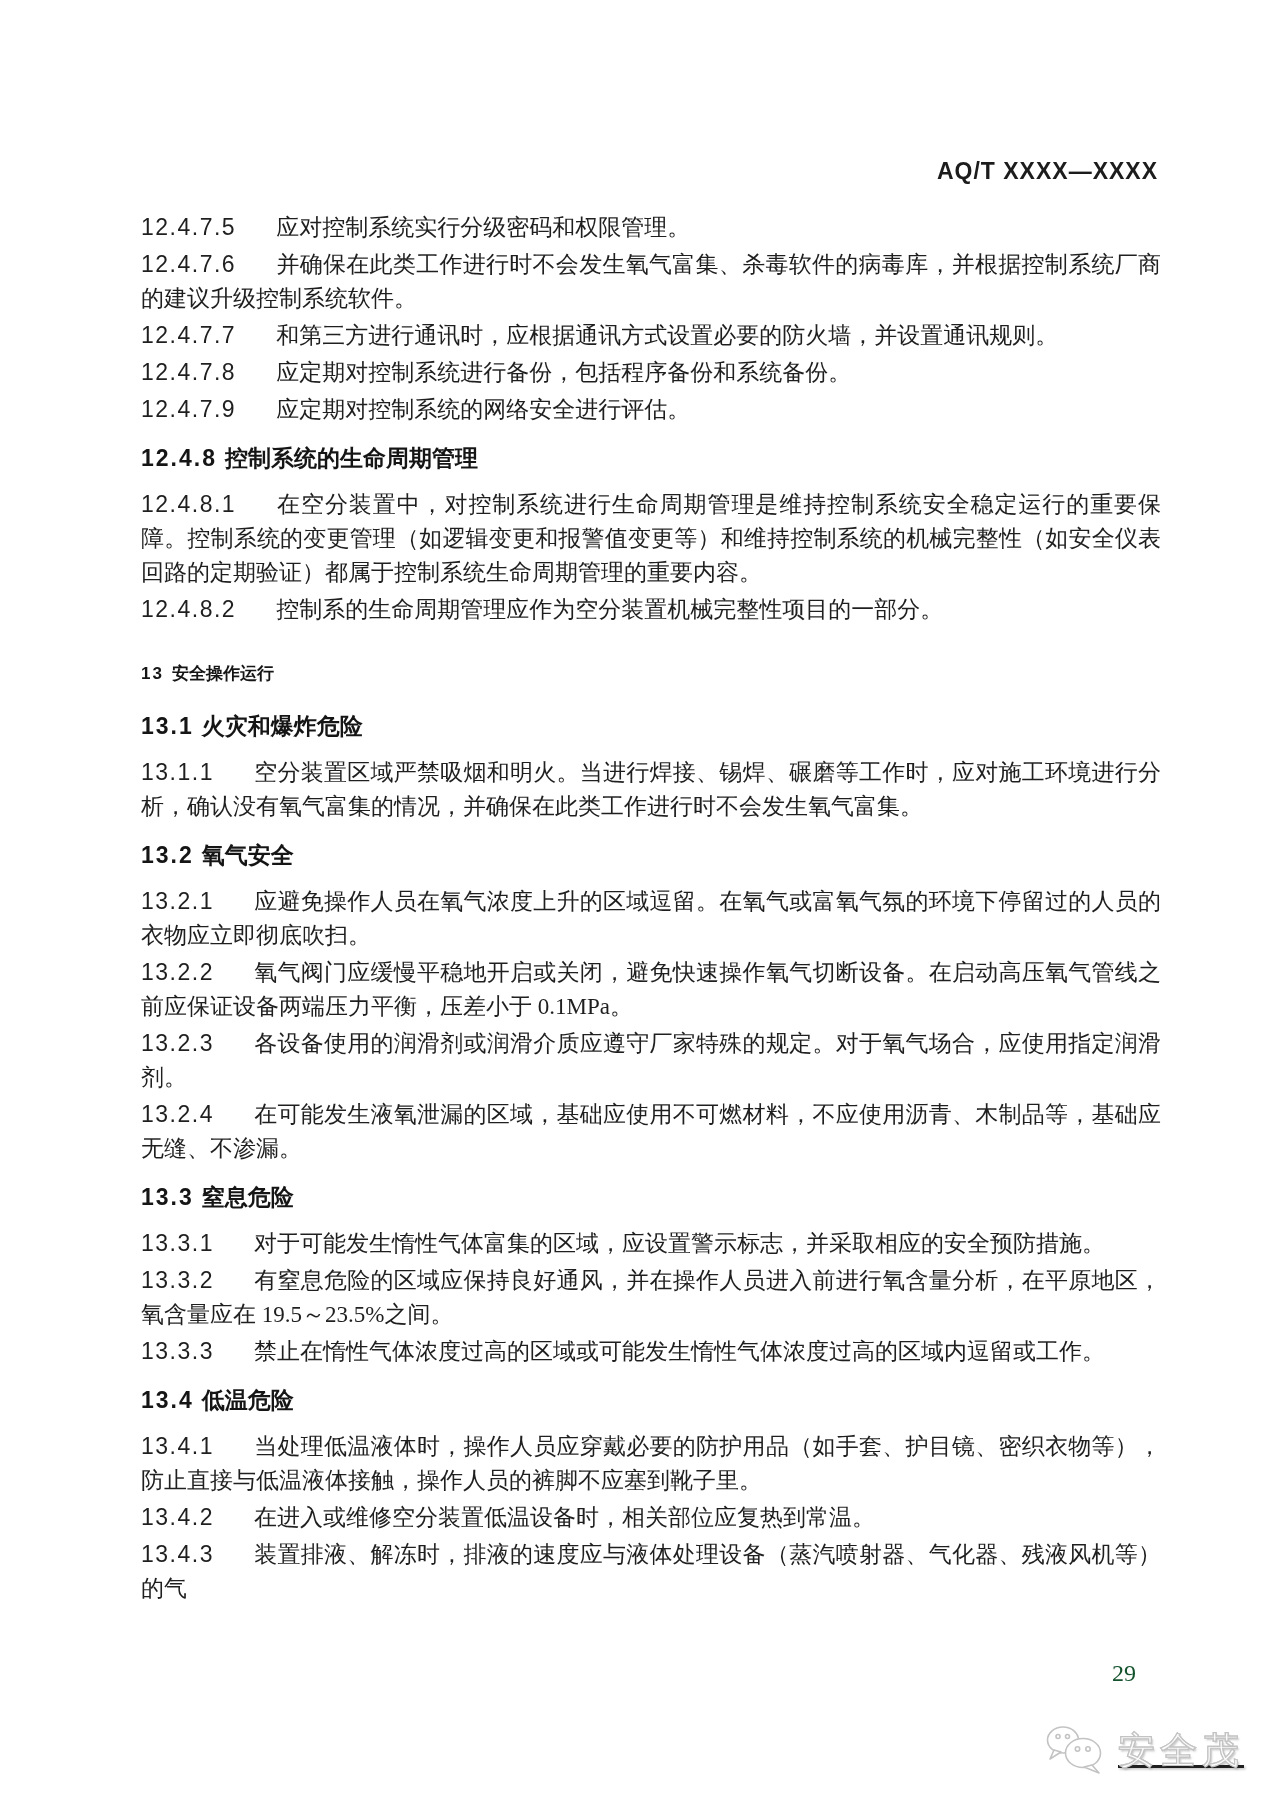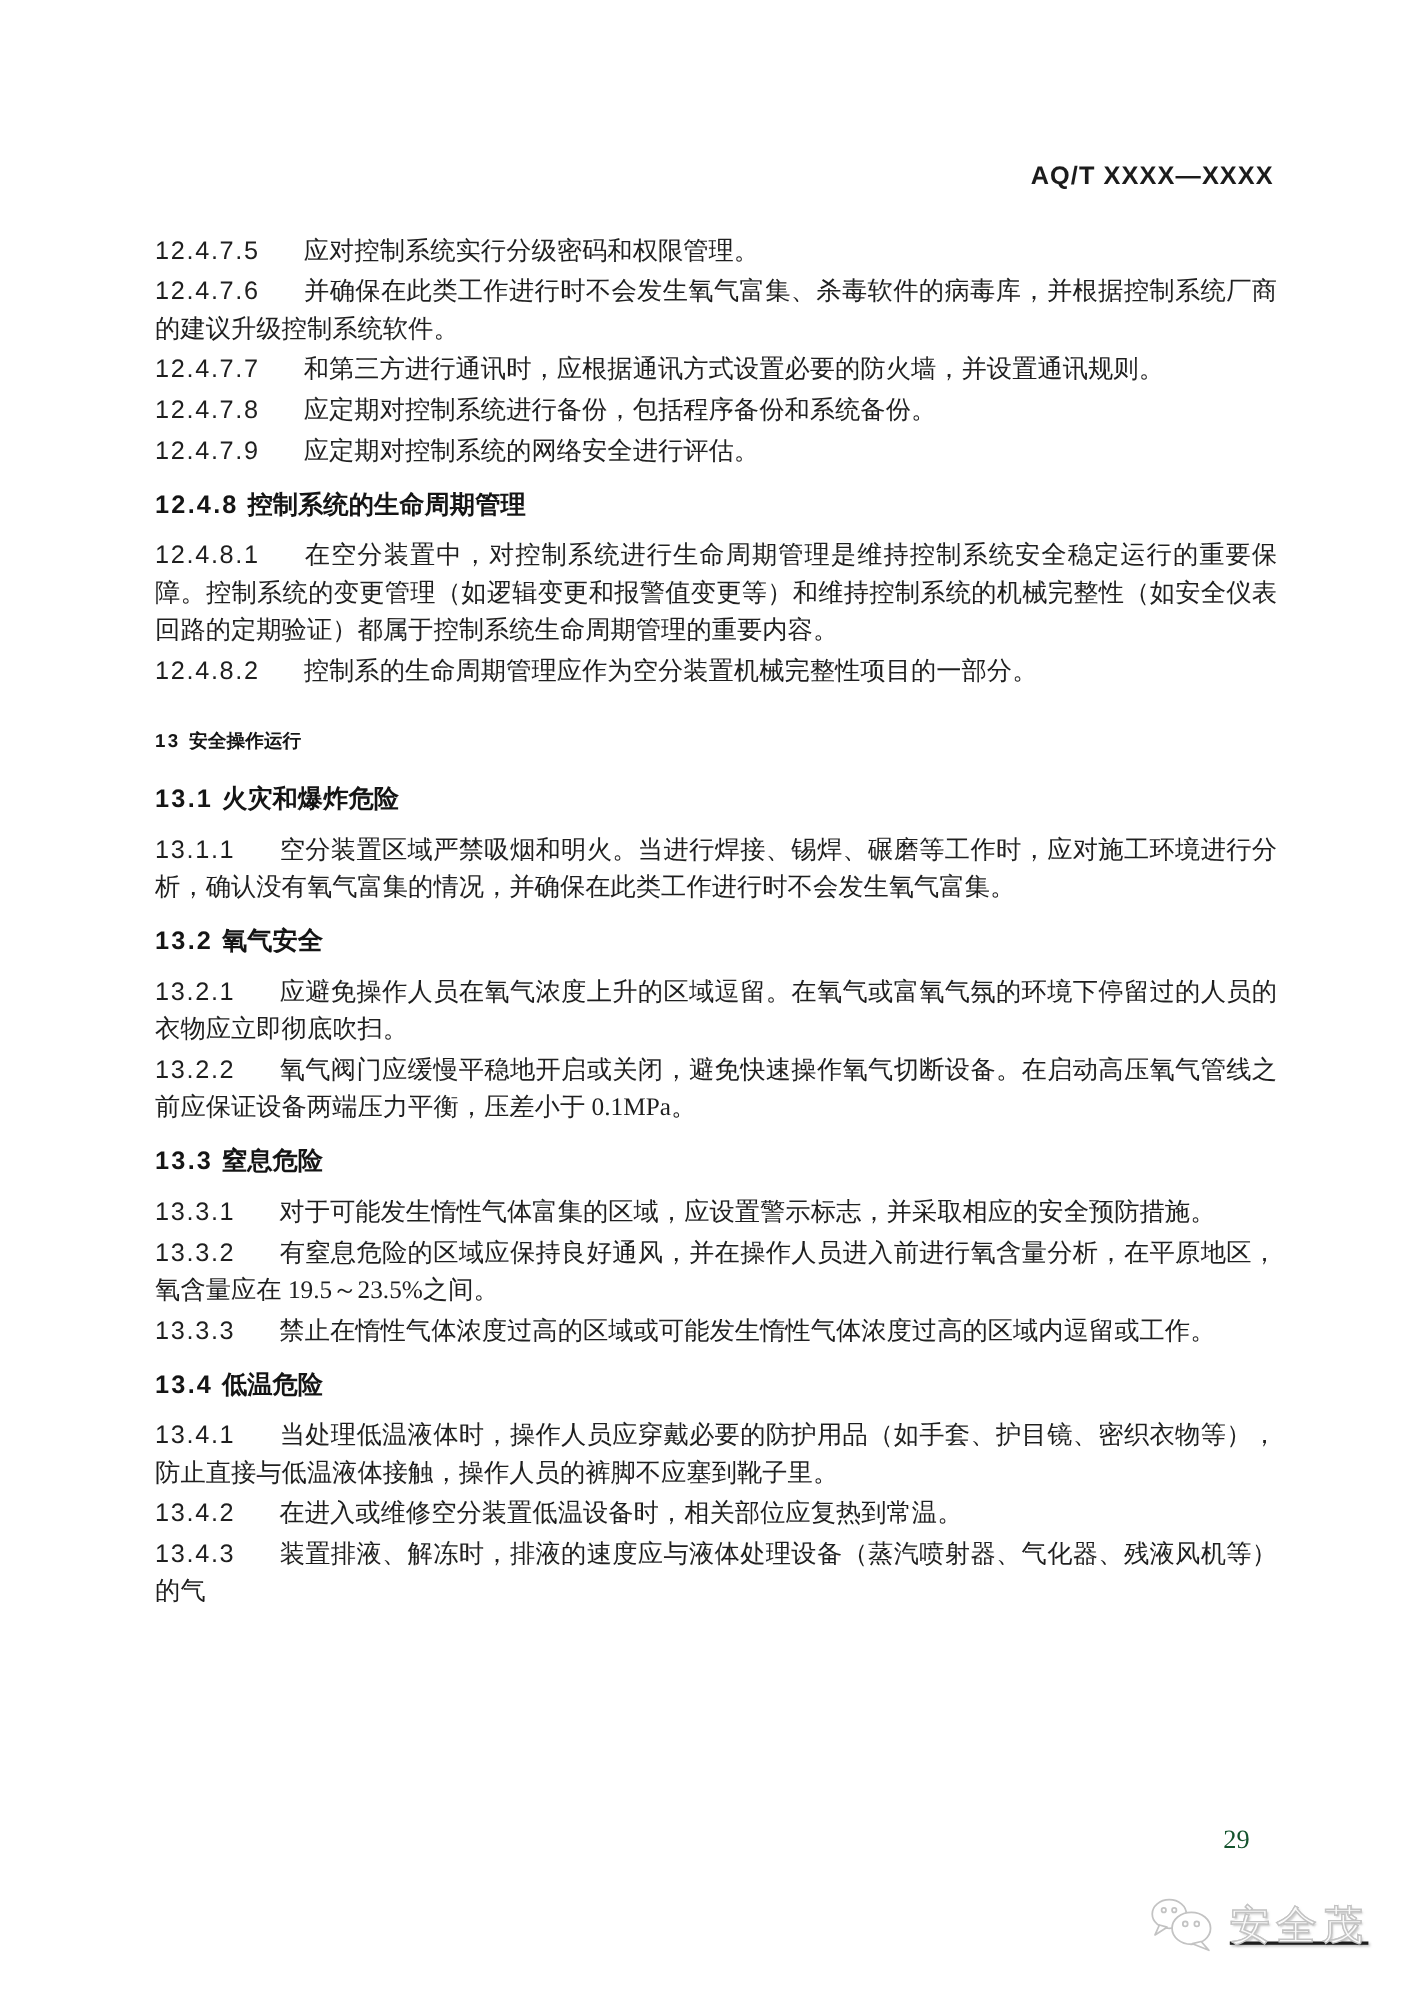--- a/index.html
+++ b/index.html
@@ -7,21 +7,21 @@
     position: relative;
     width: 1280px;
     height: 1810px;
     background: #ffffff;
     overflow: hidden;
     color: #1f1f1f;
     font-family: "Liberation Serif", "DejaVu Serif", serif;
   }
   .doc-code {
     position: absolute;
-    top: 146px;
+    top: 158px;
     right: 122px;
     font-family: "Liberation Sans", "DejaVu Sans", sans-serif;
     font-weight: 600;
     font-size: 23px;
     letter-spacing: 1px;
     color: #1c1c1c;
     white-space: nowrap;
   }
   .content {
     position: absolute;
@@ -106,20 +106,22 @@
       <p class="clause"><span class="num">12.4.7.9</span><span class="txt">应定期对控制系统的网络安全进行评估。</span></p>
       <h3 class="sub-heading"><span class="num">12.4.8</span><span class="txt">控制系统的生命周期管理</span></h3>
       <p class="clause"><span class="num">12.4.8.1</span><span class="txt">在空分装置中，对控制系统进行生命周期管理是维持控制系统安全稳定运行的重要保障。控制系统的变更管理（如逻辑变更和报警值变更等）和维持控制系统的机械完整性（如安全仪表回路的定期验证）都属于控制系统生命周期管理的重要内容。</span></p>
       <p class="clause"><span class="num">12.4.8.2</span><span class="txt">控制系的生命周期管理应作为空分装置机械完整性项目的一部分。</span></p>
       <h2 class="section-heading"><span class="num">13</span><span class="txt">安全操作运行</span></h2>
       <h3 class="sub-heading"><span class="num">13.1</span><span class="txt">火灾和爆炸危险</span></h3>
       <p class="clause"><span class="num">13.1.1</span><span class="txt">空分装置区域严禁吸烟和明火。当进行焊接、锡焊、碾磨等工作时，应对施工环境进行分析，确认没有氧气富集的情况，并确保在此类工作进行时不会发生氧气富集。</span></p>
       <h3 class="sub-heading"><span class="num">13.2</span><span class="txt">氧气安全</span></h3>
       <p class="clause"><span class="num">13.2.1</span><span class="txt">应避免操作人员在氧气浓度上升的区域逗留。在氧气或富氧气氛的环境下停留过的人员的衣物应立即彻底吹扫。</span></p>
       <p class="clause"><span class="num">13.2.2</span><span class="txt">氧气阀门应缓慢平稳地开启或关闭，避免快速操作氧气切断设备。在启动高压氧气管线之前应保证设备两端压力平衡，压差小于 0.1MPa。</span></p>
+      <p class="clause"><span class="num">13.2.3</span><span class="txt">各设备使用的润滑剂或润滑介质应遵守厂家特殊的规定。对于氧气场合，应使用指定润滑剂。</span></p>
+      <p class="clause"><span class="num">13.2.4</span><span class="txt">在可能发生液氧泄漏的区域，基础应使用不可燃材料，不应使用沥青、木制品等，基础应无缝、不渗漏。</span></p>
       <h3 class="sub-heading"><span class="num">13.3</span><span class="txt">窒息危险</span></h3>
       <p class="clause"><span class="num">13.3.1</span><span class="txt">对于可能发生惰性气体富集的区域，应设置警示标志，并采取相应的安全预防措施。</span></p>
       <p class="clause"><span class="num">13.3.2</span><span class="txt">有窒息危险的区域应保持良好通风，并在操作人员进入前进行氧含量分析，在平原地区，氧含量应在 19.5～23.5%之间。</span></p>
       <p class="clause"><span class="num">13.3.3</span><span class="txt">禁止在惰性气体浓度过高的区域或可能发生惰性气体浓度过高的区域内逗留或工作。</span></p>
       <h3 class="sub-heading"><span class="num">13.4</span><span class="txt">低温危险</span></h3>
       <p class="clause"><span class="num">13.4.1</span><span class="txt">当处理低温液体时，操作人员应穿戴必要的防护用品（如手套、护目镜、密织衣物等），防止直接与低温液体接触，操作人员的裤脚不应塞到靴子里。</span></p>
       <p class="clause"><span class="num">13.4.2</span><span class="txt">在进入或维修空分装置低温设备时，相关部位应复热到常温。</span></p>
       <p class="clause"><span class="num">13.4.3</span><span class="txt">装置排液、解冻时，排液的速度应与液体处理设备（蒸汽喷射器、气化器、残液风机等）的气</span></p>
     </main>
 

